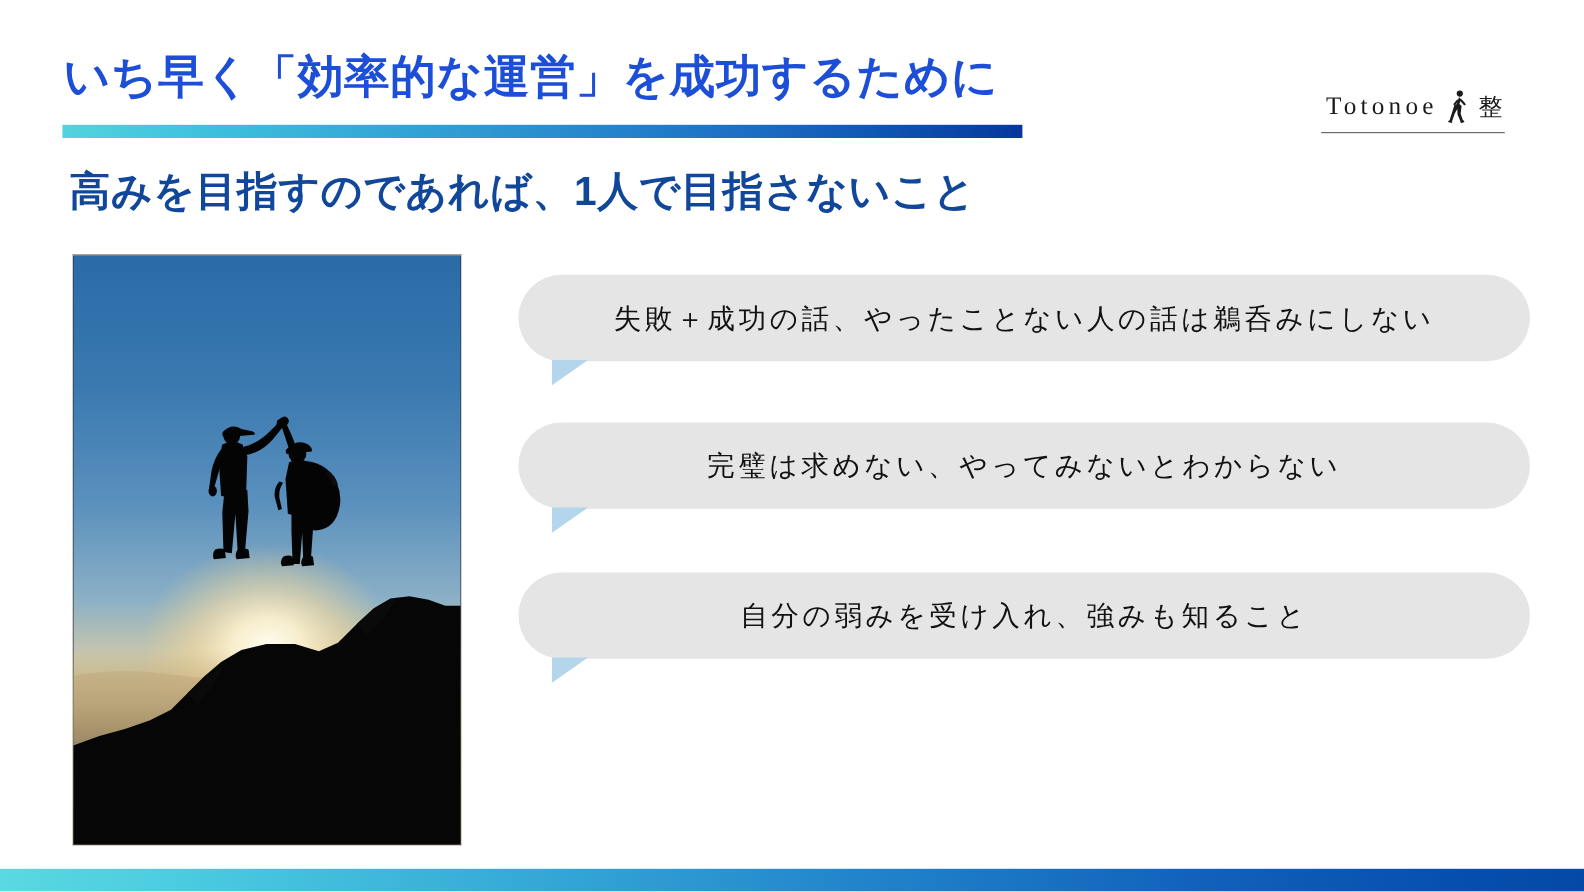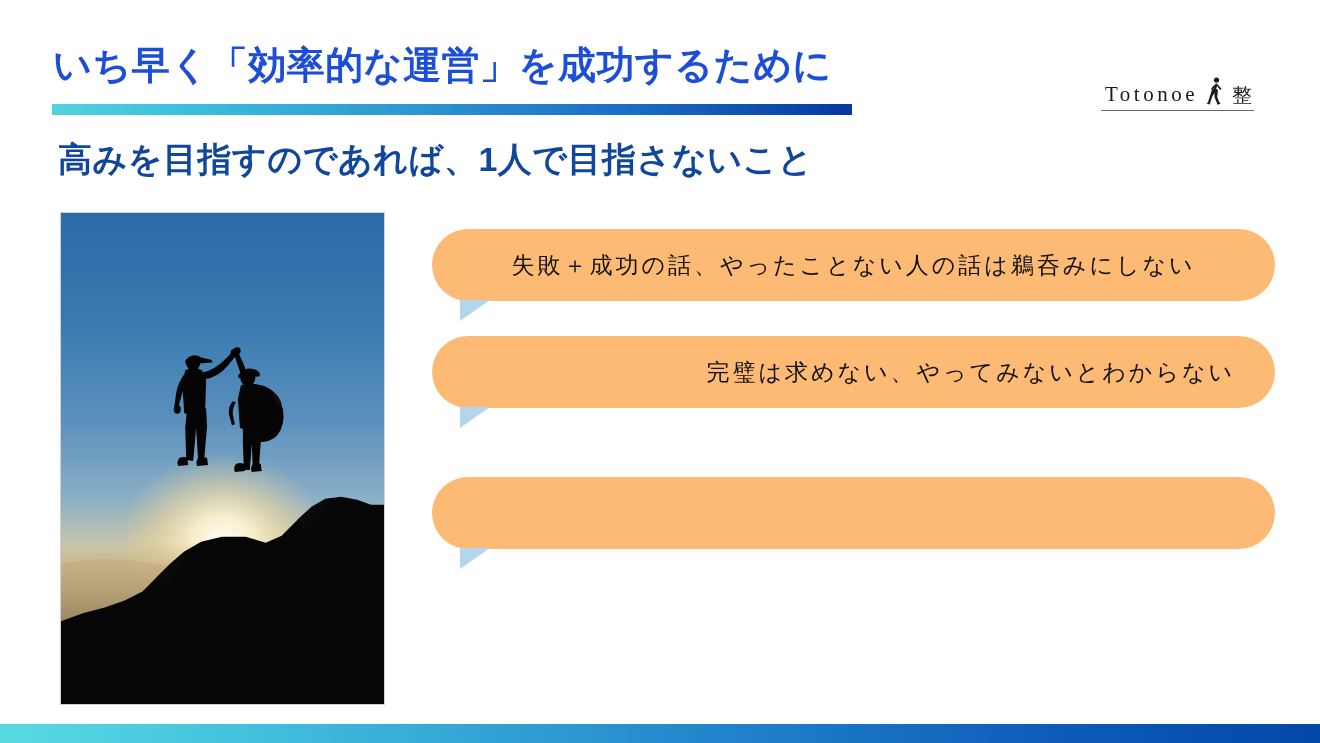--- a/index.html
+++ b/index.html
@@ -54,21 +54,21 @@
     letter-spacing: 0.5px;
     white-space: nowrap;
   }
 
   
   .logo {
     position: absolute;
     right: 68px;
     top: 72px;
     display: flex;
-    align-items: flex-end;
+    align-items: center;
     gap: 6px;
     height: 36px;
   }
   .logo-wordmark {
     font-family: "Liberation Serif", "DejaVu Serif", serif;
     font-size: 21px;
     letter-spacing: 3.5px;
     color: #1a1a1a;
     line-height: 1;
     padding-bottom: 3px;
@@ -112,21 +112,21 @@
     width: 100%;
     height: 100%;
   }
 
   
   .bubble {
     position: absolute;
     left: 432px;
     width: 843px;
     height: 72px;
-    background: #fdba74;
+    background: #e5e5e5;
     border-radius: 36px;
     display: flex;
     align-items: center;
     justify-content: center;
     box-sizing: border-box;
     padding: 0 40px;
   }
   .bubble-text {
     font-size: 23px;
     color: #111111;
@@ -141,21 +141,21 @@
     top: 100%;
     width: 0;
     height: 0;
     border-left: 0 solid transparent;
     border-top: 21px solid #b4d6ec;
     border-right: 30px solid transparent;
     margin-top: -1px;
   }
 
   .bubble-1 { top: 229px; }
-  .bubble-2 { top: 336px; justify-content: flex-end; }
+  .bubble-2 { top: 352px; }
   .bubble-3 { top: 477px; }
   .bubble-4 { top: 600px; }
 
   
   .footer-bar {
     position: absolute;
     left: 0;
     bottom: 0;
     width: 1320px;
     height: 19px;
@@ -275,19 +275,20 @@
     <span class="bubble-text">失敗＋成功の話、やったことない人の話は鵜呑みにしない</span>
     <span class="bubble-tail"></span>
   </div>
 
   <div class="bubble bubble-2">
     <span class="bubble-text">完璧は求めない、やってみないとわからない</span>
     <span class="bubble-tail"></span>
   </div>
 
   <div class="bubble bubble-3">
+    <span class="bubble-text">自分の弱みを受け入れ、強みも知ること</span>
     <span class="bubble-tail"></span>
   </div>
 
 
   <div class="footer-bar"></div>
 
 </div>
 
 </body></html>

